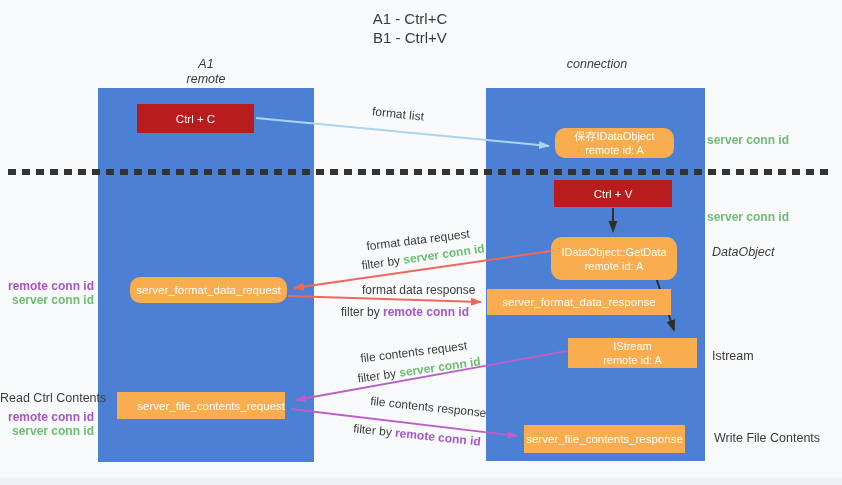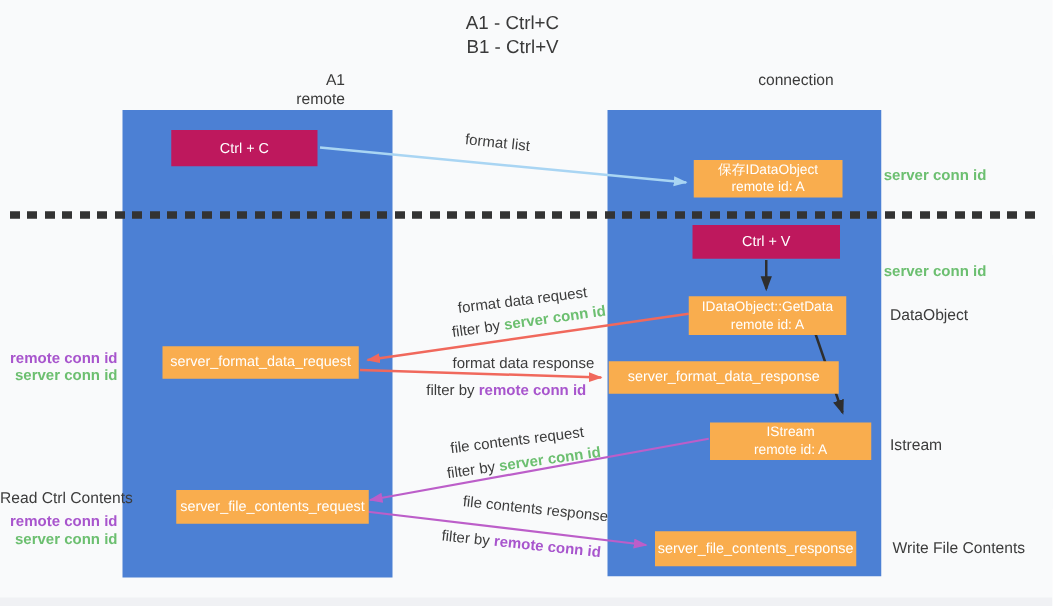--- a/index.html
+++ b/index.html
@@ -4,26 +4,26 @@
 <style>
   html,body{margin:0;padding:0;}
   .canvas{
     position:relative;width:842px;height:485px;
     background:#f9fafb;overflow:hidden;
     font-family:"Liberation Sans",sans-serif;color:#3c3c3c;
   }
   .abs{position:absolute;}
   .title{left:320px;top:9px;width:180px;text-align:center;
          font-size:15px;line-height:19px;color:#3a3a3a;}
-  .col-header{width:140px;text-align:right;font-size:12.5px;line-height:15px;color:#3a3a3a;}
+  .col-header{width:140px;text-align:center;font-size:12.5px;line-height:15px;color:#3a3a3a;font-style:italic;}
   .lifeline{background:#4c80d4;}
   .node{display:flex;flex-direction:column;align-items:center;justify-content:center;
         color:#fff;text-align:center;font-size:11.5px;line-height:14px;white-space:nowrap;}
   .orange{background:#f9ad4e;}
-  .green{background:#be185d;}
+  .green{background:#b91c1c;}
   .dotted{left:8px;top:169px;width:824px;height:6px;
           background:repeating-linear-gradient(90deg,#333 0 8px,transparent 8px 14px);}
   .flow-label{font-size:12px;white-space:nowrap;color:#3c3c3c;}
   .side-label{font-size:12px;white-space:nowrap;}
   .side-left{left:0;width:94px;text-align:right;}
   .t-green{color:#6cbf70;font-weight:bold;}
   .t-purple{color:#a855cd;font-weight:bold;}
   .t-dark{color:#3c3c3c;font-size:12.5px;}
   .bottom-strip{left:0;top:478px;width:842px;height:7px;background:#f0f1f4;}
   svg.arrows{position:absolute;left:0;top:0;pointer-events:none;}
@@ -72,48 +72,48 @@
     <line x1="551" y1="251" x2="294" y2="288" stroke="#f0685c" stroke-width="2" marker-end="url(#mRed)"></line>
     <line x1="288" y1="296" x2="481" y2="302" stroke="#f0685c" stroke-width="2" marker-end="url(#mRed)"></line>
     <line x1="567" y1="351" x2="296" y2="400" stroke="#bc5ec9" stroke-width="1.8" marker-end="url(#mPurple)"></line>
     <line x1="291" y1="409" x2="517" y2="436" stroke="#bc5ec9" stroke-width="1.8" marker-end="url(#mPurple)"></line>
   </svg>
 
   <div class="abs node green" style="left:137px;top:104px;width:117px;height:29px;">
     <div>Ctrl + C</div>
   </div>
 
-  <div class="abs node orange" style="left:555px;top:128px;width:119px;height:30px;font-size:11px;">
+  <div class="abs node orange" style="left:555px;top:128px;width:119px;height:30px;font-size:11px;border-radius:10px;">
     <div>保存IDataObject</div>
     <div>remote id: A</div>
   </div>
 
   <div class="abs node green" style="left:554px;top:180px;width:118px;height:27px;">
     <div>Ctrl + V</div>
   </div>
 
-  <div class="abs node orange" style="left:551px;top:237px;width:126px;height:31px;font-size:11px;">
+  <div class="abs node orange" style="left:551px;top:237px;width:126px;height:43px;font-size:11px;border-radius:11px;">
     <div>IDataObject::GetData</div>
     <div>remote id: A</div>
   </div>
 
-  <div class="abs node orange" style="left:130px;top:277px;width:157px;height:26px;">
+  <div class="abs node orange" style="left:130px;top:277px;width:157px;height:26px;border-radius:10px;">
     <div>server_format_data_request</div>
   </div>
 
   <div class="abs node orange" style="left:487px;top:289px;width:184px;height:26px;">
     <div>server_format_data_response</div>
   </div>
 
   <div class="abs node orange" style="left:568px;top:338px;width:129px;height:30px;font-size:11px;">
     <div>IStream</div>
     <div>remote id: A</div>
   </div>
 
-  <div class="abs node orange" style="left:141px;top:392px;width:154px;height:27px;">
+  <div class="abs node orange" style="left:117px;top:392px;width:168px;height:27px;align-items:flex-end;">
     <div>server_file_contents_request</div>
   </div>
 
   <div class="abs node orange" style="left:524px;top:425px;width:161px;height:28px;">
     <div>server_file_contents_response</div>
   </div>
 
   <div class="abs flow-label" style="left:372px;top:107px;transform:rotate(6deg);">format list</div>
 
   <div class="abs flow-label" style="left:366px;top:233px;transform:rotate(-7deg);">format data request</div>
@@ -133,18 +133,18 @@
   <div class="abs flow-label" style="left:353px;top:428px;transform:rotate(6deg);"><span>filter by </span><span class="t-purple">remote conn id</span></div>
 
   <div class="abs side-label side-left t-purple" style="top:279px;">remote conn id</div>
   <div class="abs side-label side-left t-green" style="top:293px;">server conn id</div>
   <div class="abs side-label side-left t-dark" style="top:391px;width:106px;">Read Ctrl Contents</div>
   <div class="abs side-label side-left t-purple" style="top:410px;">remote conn id</div>
   <div class="abs side-label side-left t-green" style="top:424px;">server conn id</div>
 
   <div class="abs side-label t-green" style="left:707px;top:133px;">server conn id</div>
   <div class="abs side-label t-green" style="left:707px;top:210px;">server conn id</div>
-  <div class="abs side-label t-dark" style="left:712px;top:245px;">DataObject</div>
+  <div class="abs side-label t-dark" style="left:712px;top:245px;font-style:italic;">DataObject</div>
   <div class="abs side-label t-dark" style="left:712px;top:349px;">Istream</div>
   <div class="abs side-label t-dark" style="left:714px;top:431px;">Write File Contents</div>
 
   <div class="abs bottom-strip"></div>
 </div>
 
 </body></html>

